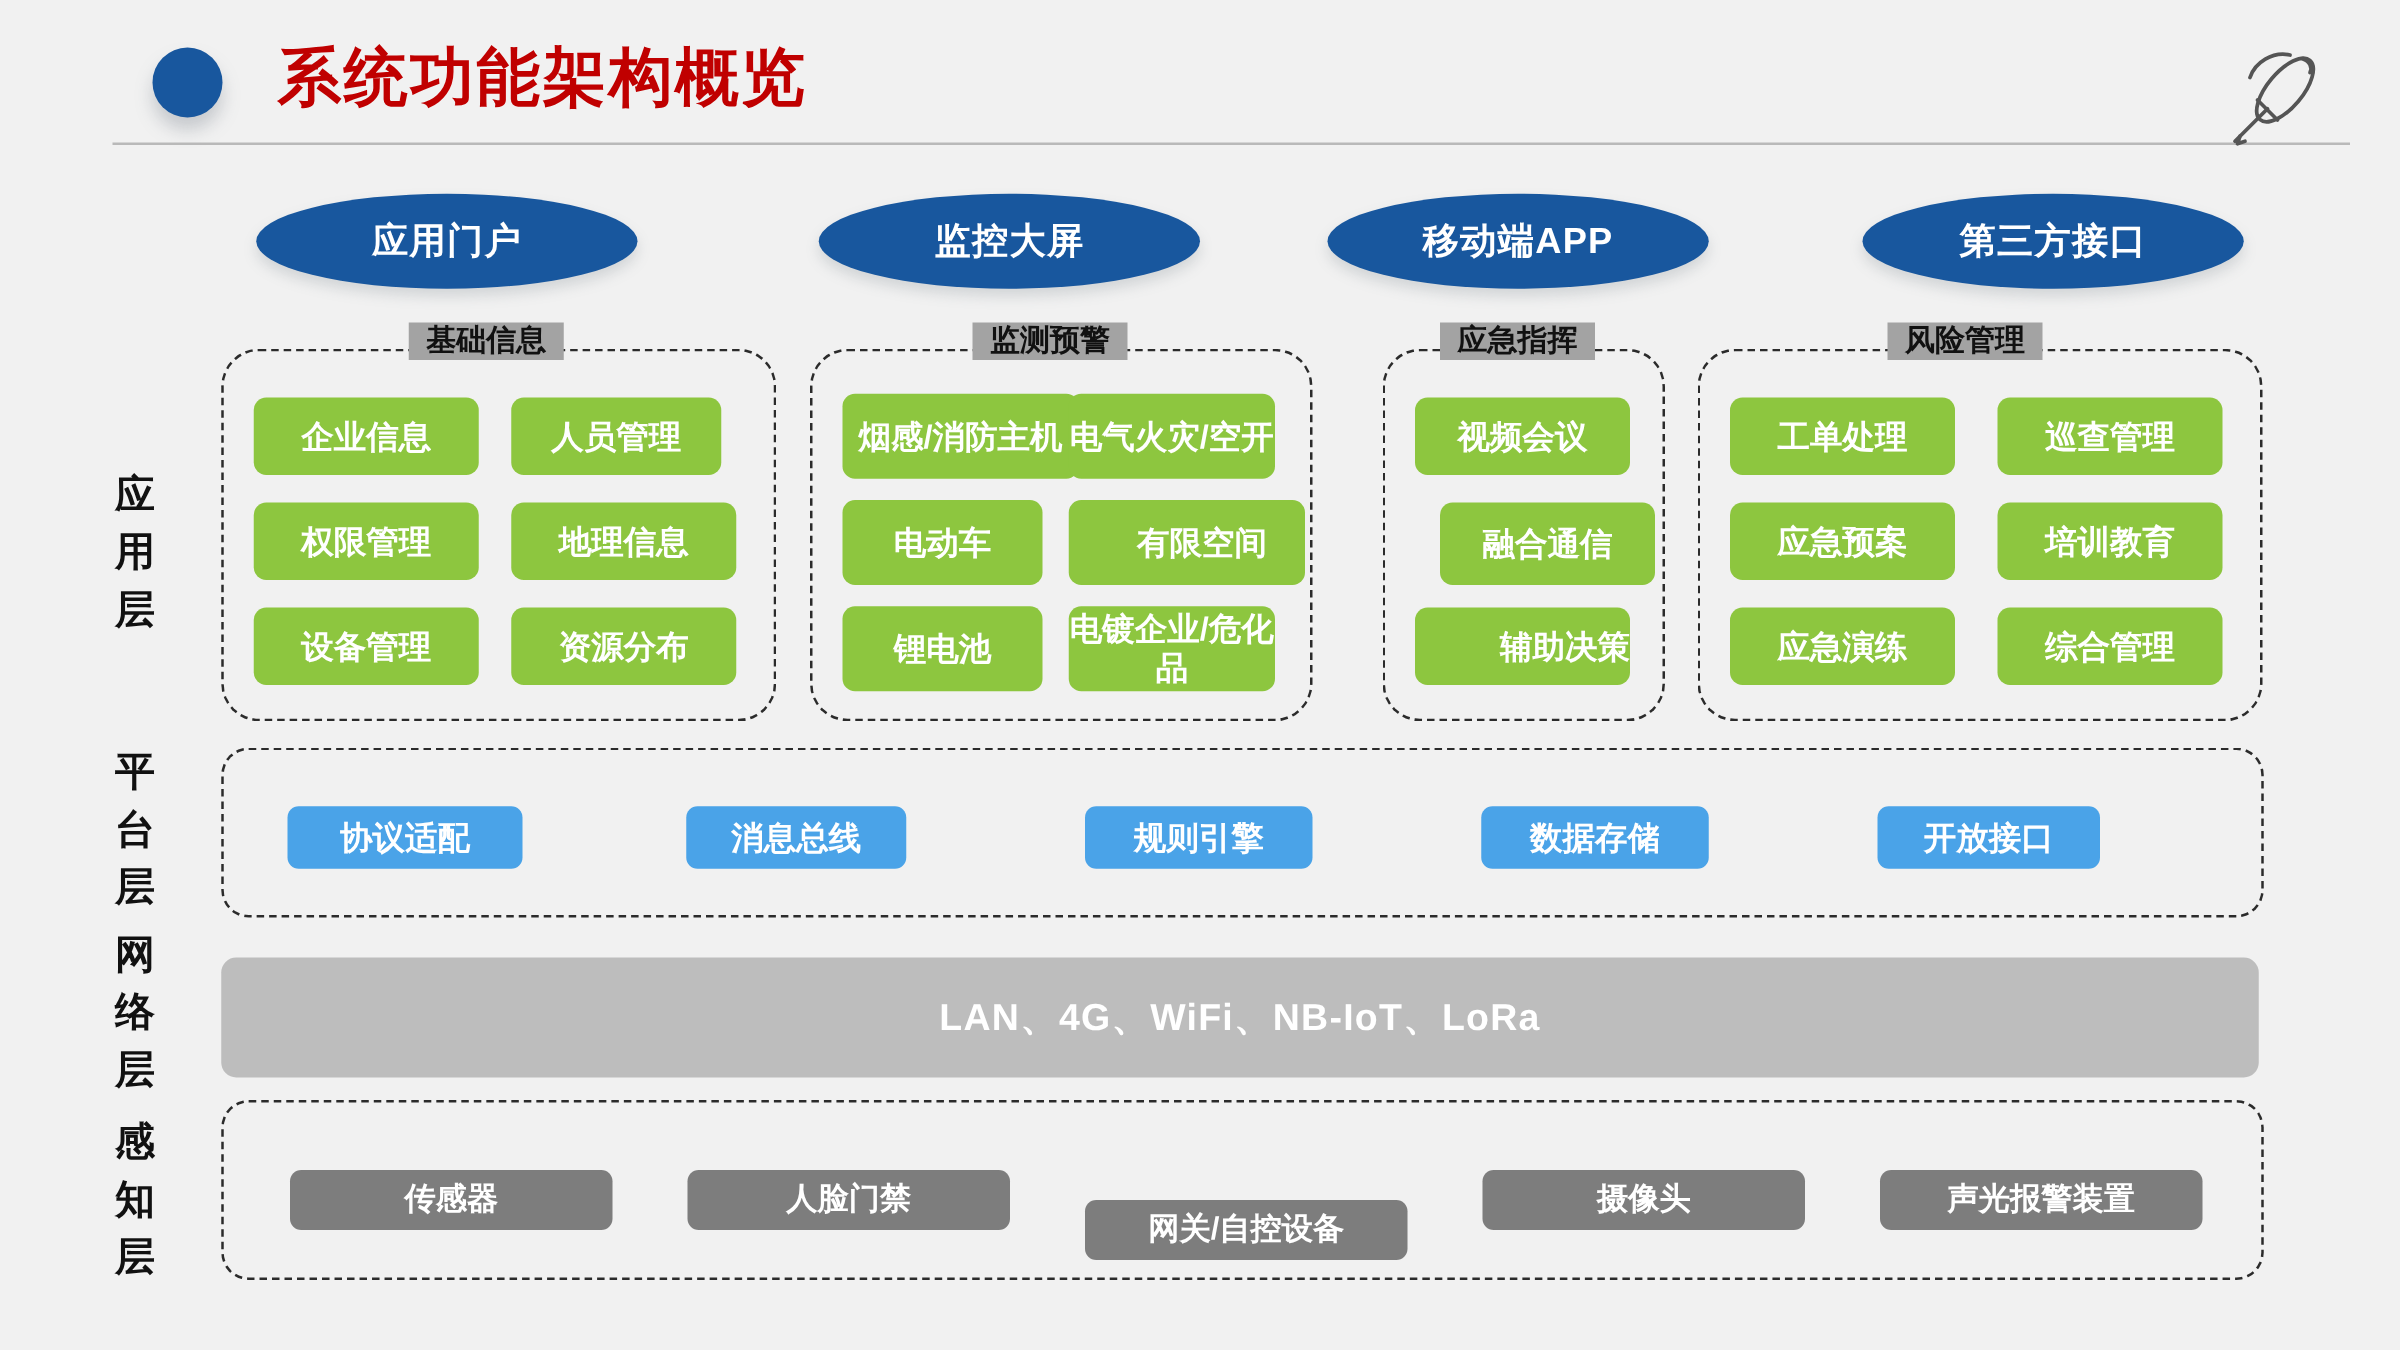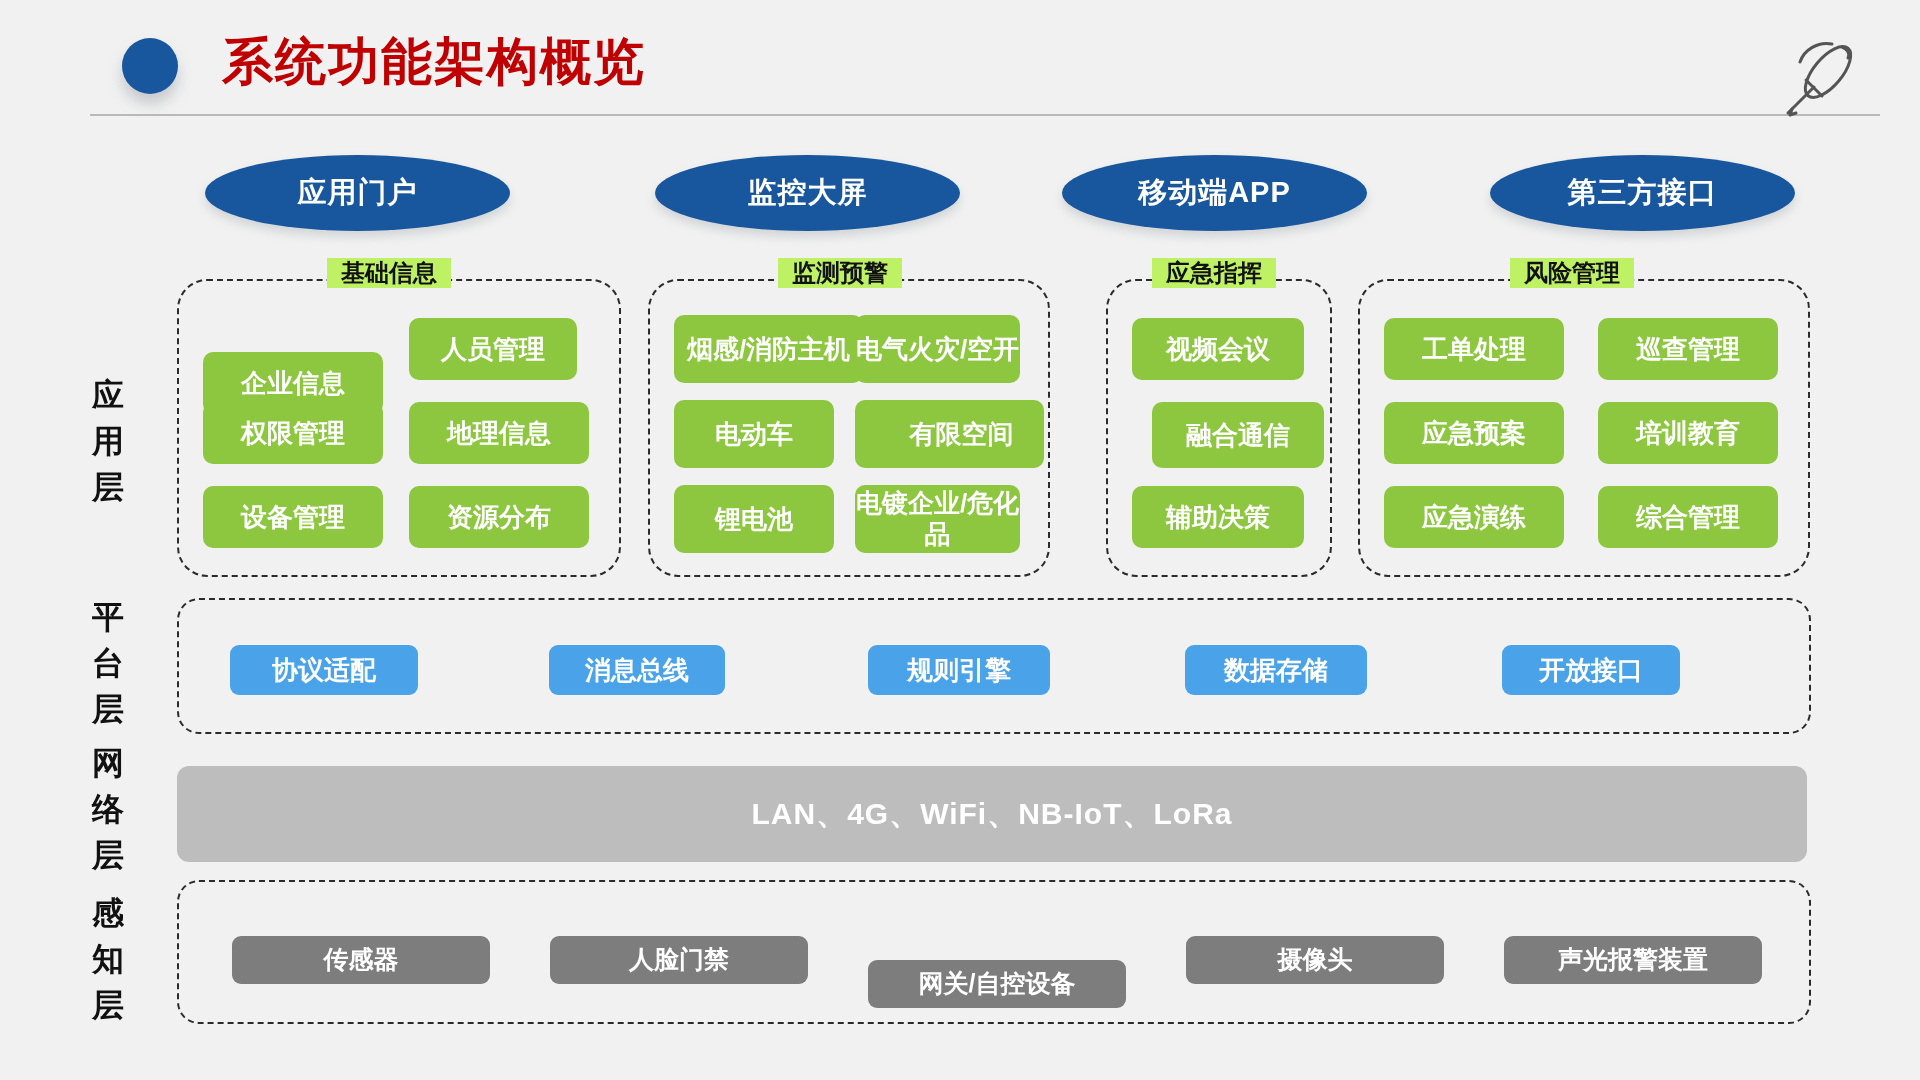--- a/index.html
+++ b/index.html
@@ -85,21 +85,21 @@
     position: absolute;
     border: 2px dashed #2b2b2b;
     border-radius: 30px;
     background: transparent;
   }
   .group-title {
     position: absolute;
     font-size: 24px;
     font-weight: bold;
     color: #111111;
-    background: #bef264;
+    background: #a3a3a3;
     padding: 0 14px;
     white-space: nowrap;
     line-height: 30px;
   }
 
   .green-box, .blue-box, .gray-box {
     position: absolute;
     border-radius: 10px;
     color: #ffffff;
     font-weight: bold;
@@ -193,21 +193,21 @@
 </div>
 <div class="portal-ellipse" style="left:1062px; top:155px; width:305px; height:76px;">
   <span>移动端APP</span>
 </div>
 <div class="portal-ellipse" style="left:1490px; top:155px; width:305px; height:76px;">
   <span>第三方接口</span>
 </div>
 
 <div class="app-group" style="left:177px; top:279px; width:440px; height:294px;"></div>
 <div class="group-title" style="left:327px; top:258px;">基础信息</div>
-<div class="green-box" style="left:203px; top:318px; width:180px; height:62px;margin-top:34px;">
+<div class="green-box" style="left:203px; top:318px; width:180px; height:62px;">
   <span>企业信息</span>
 </div>
 <div class="green-box" style="left:409px; top:318px; width:168px; height:62px;">
   <span>人员管理</span>
 </div>
 <div class="green-box" style="left:203px; top:402px; width:180px; height:62px;">
   <span>权限管理</span>
 </div>
 <div class="green-box" style="left:409px; top:402px; width:180px; height:62px;">
   <span>地理信息</span>
@@ -241,21 +241,21 @@
 </div>
 
 <div class="app-group" style="left:1106px; top:279px; width:222px; height:294px;"></div>
 <div class="group-title" style="left:1152px; top:258px;">应急指挥</div>
 <div class="green-box" style="left:1132px; top:318px; width:172px; height:62px;">
   <span>视频会议</span>
 </div>
 <div class="green-box" style="left:1132px; top:402px; width:172px; height:66px;margin-left:20px;">
   <span>融合通信</span>
 </div>
-<div class="green-box" style="left:1132px; top:486px; width:172px; height:62px;">
+<div class="green-box" style="left:1132px; top:486px; width:172px; height:62px;justify-content:flex-end;">
   <span>辅助决策</span>
 </div>
 
 <div class="app-group" style="left:1358px; top:279px; width:448px; height:294px;"></div>
 <div class="group-title" style="left:1510px; top:258px;">风险管理</div>
 <div class="green-box" style="left:1384px; top:318px; width:180px; height:62px;">
   <span>工单处理</span>
 </div>
 <div class="green-box" style="left:1598px; top:318px; width:180px; height:62px;">
   <span>巡查管理</span>

